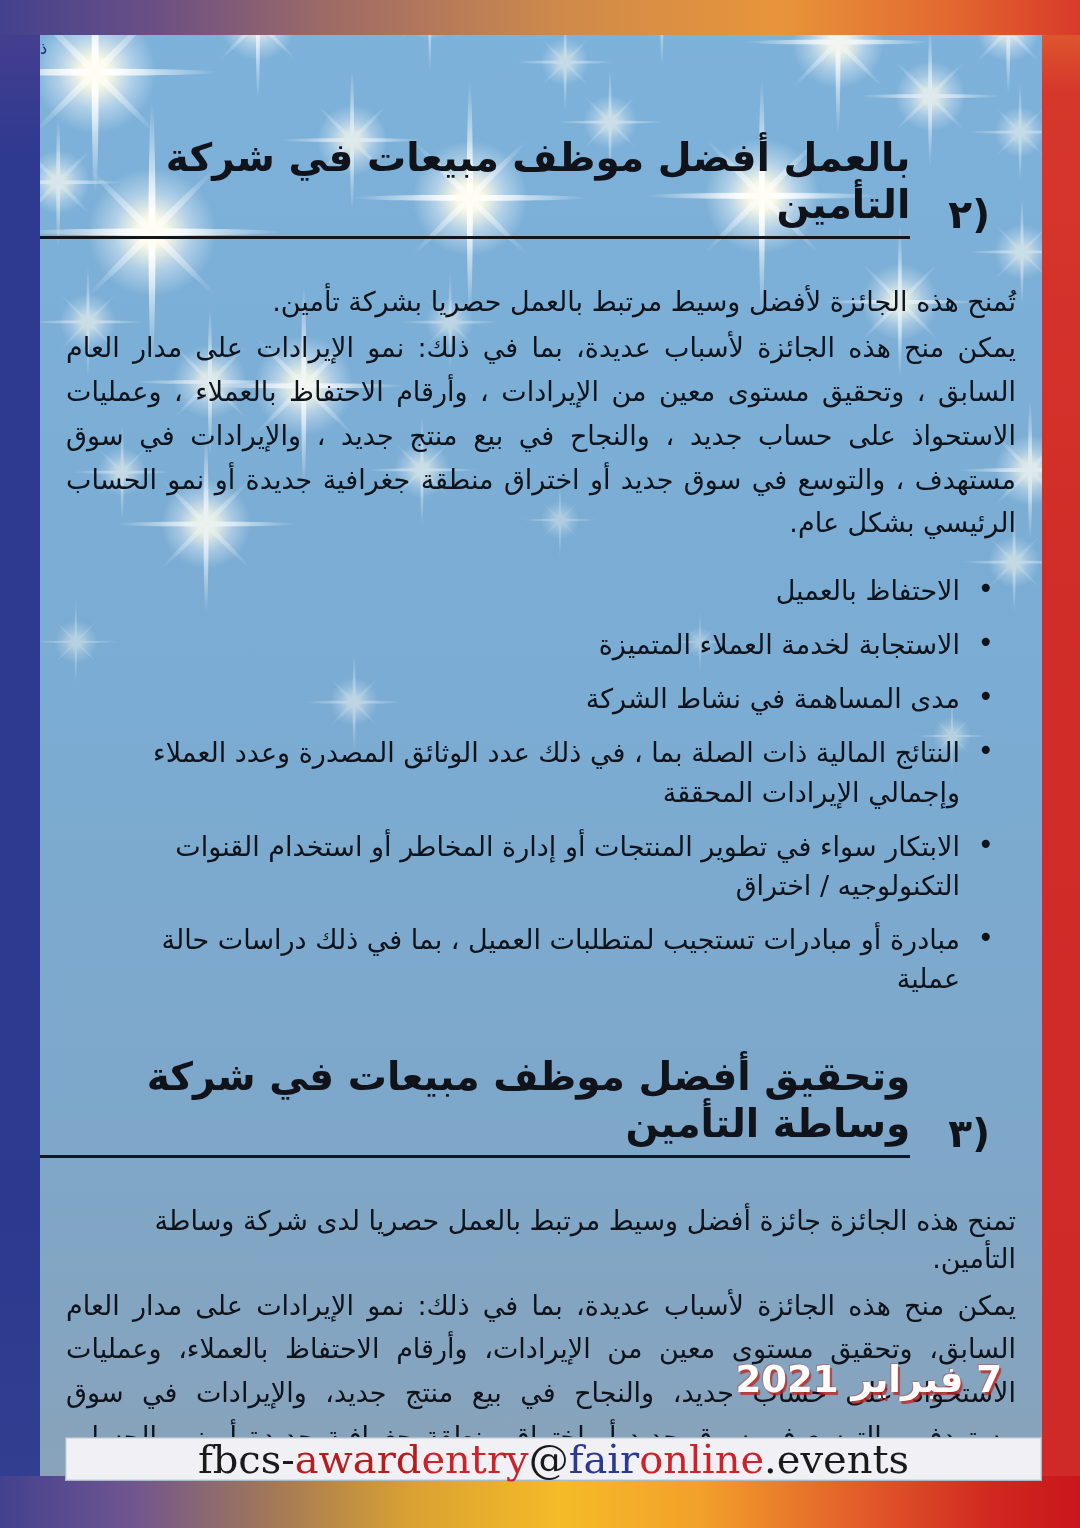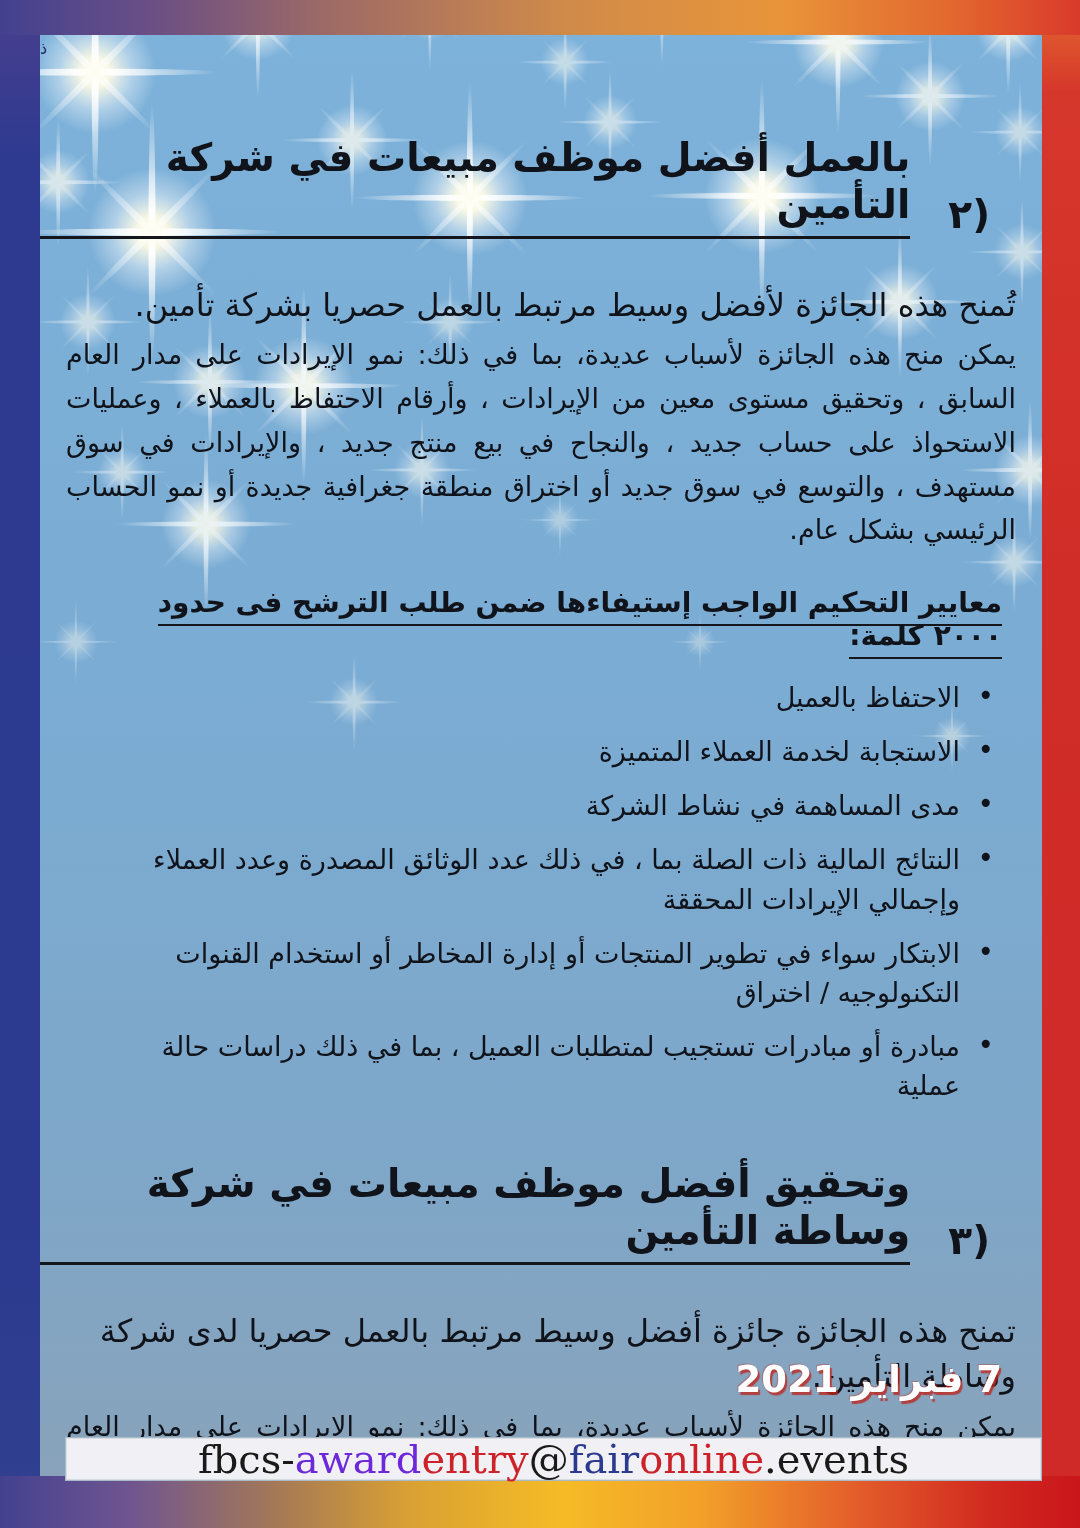--- a/index.html
+++ b/index.html
@@ -23,21 +23,21 @@
   .star .ray{position:absolute;left:50%;top:50%;border-radius:50%;
      background:linear-gradient(to bottom,rgba(255,255,255,0) 0%,rgba(255,255,255,.9) 42%,#fffdf0 50%,rgba(255,255,255,.9) 58%,rgba(255,255,255,0) 100%);}
   
   .content{position:absolute;top:35px;left:40px;right:38px;bottom:0;z-index:2;direction:rtl;color:#10131a;}
   .stray-glyph{position:absolute;top:4px;right:995px;font-size:16px;color:#1c2a6d;}
   .award-title{display:flex;align-items:flex-end;gap:38px;margin:0 52px 0 0;font-weight:bold;font-size:39px;line-height:1.2;}
   .award-title .num{direction:ltr;}
   .award-title .ttl{border-bottom:3px solid #14161c;padding-bottom:7px;}
   .title-2{padding-top:100px;}
   .title-3{margin-top:56px;}
-  .intro{margin:44px 26px 0 26px;font-size:32px;text-align:right;line-height:1.4;}
+  .intro{margin:44px 26px 0 26px;font-size:27px;text-align:right;line-height:1.4;}
   .body-par{margin:6px 26px 0 26px;font-size:27px;line-height:1.62;text-align:justify;}
   .criteria-heading{margin:34px 40px 0 40px;font-size:28px;font-weight:bold;}
   .criteria-heading span{border-bottom:2.5px solid #14161c;padding-bottom:5px;}
   ul.criteria{list-style:none;margin:26px 46px 0 60px;padding:0;font-size:27px;}
   ul.criteria li{position:relative;padding-right:36px;margin-bottom:15px;line-height:1.45;}
   ul.criteria li::before{content:"•";position:absolute;right:2px;top:-2px;font-size:28px;}
   
   .deadline-row{position:absolute;top:1358px;right:78px;left:112px;z-index:5;direction:rtl;
      display:flex;justify-content:space-between;align-items:baseline;
      color:#ffffff;font-weight:bold;font-size:37px;
@@ -280,23 +280,20 @@
   <div class="content">
 
     <div class="stray-glyph">ذ</div>
 
     <div class="award-title title-2">
       <span class="num">٢)</span>
       <span class="ttl">بالعمل أفضل موظف مبيعات في شركة التأمين</span>
     </div>
     <p class="intro">تُمنح هذه الجائزة لأفضل وسيط مرتبط بالعمل حصريا بشركة تأمين.</p>
     <p class="body-par">يمكن منح هذه الجائزة لأسباب عديدة، بما في ذلك: نمو الإيرادات على مدار العام السابق ، وتحقيق مستوى معين من الإيرادات ، وأرقام الاحتفاظ بالعملاء ، وعمليات الاستحواذ على حساب جديد ، والنجاح في بيع منتج جديد ، والإيرادات في سوق مستهدف ، والتوسع في سوق جديد أو اختراق منطقة جغرافية جديدة أو نمو الحساب الرئيسي بشكل عام.</p>
-    <div class="criteria-heading">
-      <span>معايير التحكيم الواجب إستيفاءها ضمن طلب الترشح فى حدود ٢٠٠٠ كلمة:</span>
-    </div>
     <ul class="criteria">
         <li>الاحتفاظ بالعميل</li>
         <li>الاستجابة لخدمة العملاء المتميزة</li>
         <li>مدى المساهمة في نشاط الشركة</li>
         <li>النتائج المالية ذات الصلة بما ، في ذلك عدد الوثائق المصدرة وعدد العملاء وإجمالي الإيرادات المحققة</li>
         <li>الابتكار سواء في تطوير المنتجات أو إدارة المخاطر أو استخدام القنوات التكنولوجيه / اختراق</li>
         <li>مبادرة أو مبادرات تستجيب لمتطلبات العميل ، بما في ذلك دراسات حالة عملية</li>
       </ul>
 
     <div class="award-title title-3">
@@ -305,16 +302,16 @@
     </div>
     <p class="intro">تمنح هذه الجائزة جائزة أفضل وسيط مرتبط بالعمل حصريا لدى شركة وساطة التأمين.</p>
     <p class="body-par">يمكن منح هذه الجائزة لأسباب عديدة، بما في ذلك: نمو الإيرادات على مدار العام السابق، وتحقيق مستوى معين من الإيرادات، وأرقام الاحتفاظ بالعملاء، وعمليات الاستحواذ على حساب جديد، والنجاح في بيع منتج جديد، والإيرادات في سوق مستهدف، والتوسع في سوق جديد أو اختراق منطقة جغرافية جديدة أو نمو الحساب الرئيسي بشكل عام.</p>
 
   </div>
 
   <div class="deadline-row">
     <span>7 فبراير 2021</span>
   </div>
   <div class="email-bar">
-    <span><span style="color: rgb(26, 26, 26);">fbcs-</span><span style="color: #6d28d9;">award</span><span style="color: rgb(204, 34, 41);">entry</span><span style="color: rgb(26, 26, 26);">@</span><span style="color: rgb(43, 58, 143);">fair</span><span style="color: rgb(204, 34, 41);">online</span><span style="color: rgb(26, 26, 26);">.events</span></span>
+    <span><span style="color: rgb(26, 26, 26);">fbcs-</span><span style="color: #b91c1c;">award</span><span style="color: rgb(204, 34, 41);">entry</span><span style="color: rgb(26, 26, 26);">@</span><span style="color: rgb(43, 58, 143);">fair</span><span style="color: rgb(204, 34, 41);">online</span><span style="color: rgb(26, 26, 26);">.events</span></span>
   </div>
 
 </div>
 
 </body></html>

